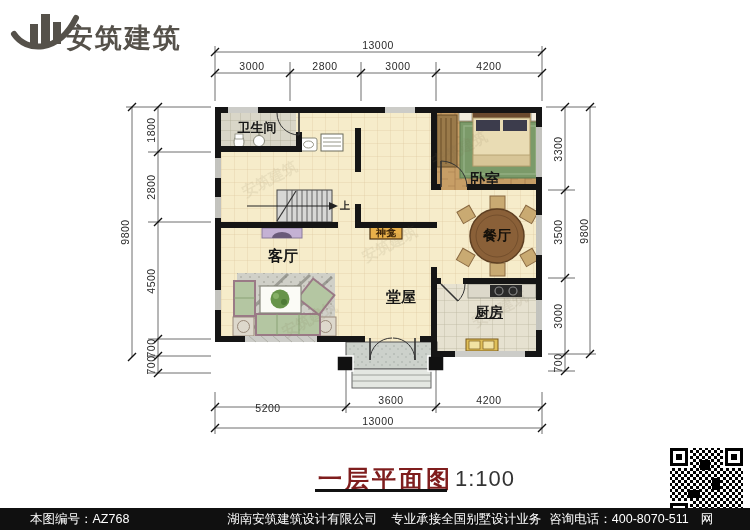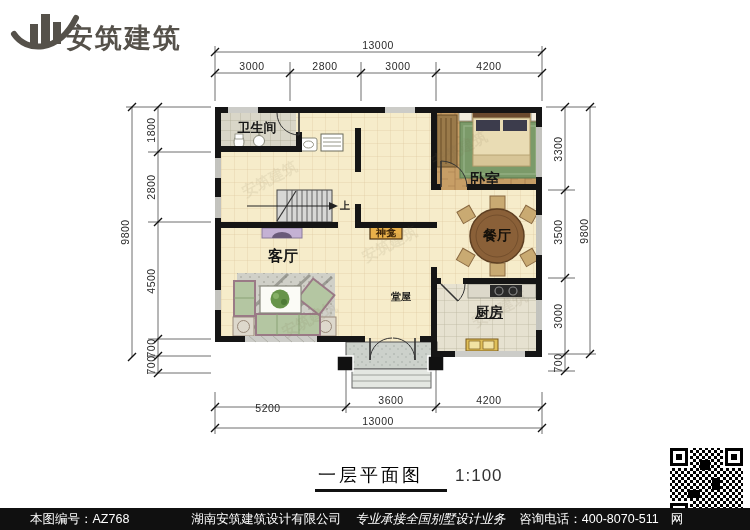--- a/index.html
+++ b/index.html
@@ -12,32 +12,32 @@
   .dim{font-size:10.5px;color:#2a2a2a;letter-spacing:0.5px;}
   .room{font-weight:bold;color:#161616;}
   .wm{position:absolute;opacity:0.10;color:#7a6a4a;font-size:15px;font-weight:bold;
       transform:rotate(-28deg);pointer-events:none;white-space:nowrap;}
   
   .brand-name{position:absolute;left:66px;top:20px;font-size:27px;font-weight:bold;
       color:#55514a;letter-spacing:2px;}
   .brand-tag{position:absolute;left:27px;top:55px;font-size:19px;font-weight:bold;
       color:#55514a;letter-spacing:1px;}
   
-  .cap-title{position:absolute;left:318px;top:463px;font-size:18px;font-weight:normal;
-      color:#000000;letter-spacing:3px;}
+  .cap-title{position:absolute;left:318px;top:463px;font-size:24px;font-weight:bold;
+      color:#7f1d1d;letter-spacing:3px;}
   .cap-underline{position:absolute;left:315px;top:489px;width:132px;height:3px;background:#111;}
-  .cap-scale{position:absolute;left:455px;top:466px;font-size:17px;color:#333;letter-spacing:1px;}
+  .cap-scale{position:absolute;left:455px;top:466px;font-size:22px;color:#333;letter-spacing:1px;}
   
   .footer{position:absolute;left:0;top:508px;width:750px;height:22px;background:#101010;
       display:flex;align-items:center;color:#fff;font-size:12.5px;}
   .footer span{white-space:nowrap;}
   .f-no{margin-left:30px;}
-  .f-co{margin-left:62px;}
-  .f-sv{margin-left:14px;font-style:italic;}
-  .f-ph{margin-left:14px;}
+  .f-co{margin-left:98px;}
+  .f-sv{margin-left:14px;}
+  .f-ph{margin-left:8px;}
   .f-web{margin-left:12px;}
 </style>
 </head>
 <body>
 
 <div class="page">
 
   <svg class="abs" style="left:0;top:0;" width="750" height="530" viewBox="0 0 750 530">
     <defs>
       <pattern id="tileBeige" width="13" height="13" patternUnits="userSpaceOnUse">
@@ -296,21 +296,21 @@
   <div class="wm" style="left:280px;top:310px;">安筑建筑</div>
   <div class="wm" style="left:470px;top:300px;">安筑建筑</div>
   <div class="wm" style="left:360px;top:235px;">安筑建筑</div>
 
   <div class="brand-name">安筑建筑</div>
 
   <div class="lbl room ctr" style="left:257px;top:128px;font-size:13px;">卫生间</div>
   <div class="lbl room ctr" style="left:485px;top:179px;font-size:15px;">卧室</div>
   <div class="lbl room ctr" style="left:283px;top:256px;font-size:15px;">客厅</div>
   <div class="lbl room ctr" style="left:497px;top:236px;font-size:14px;color:#14100a;">餐厅</div>
-  <div class="lbl room ctr" style="left:401px;top:297px;font-size:10px;">堂屋</div>
+  <div class="lbl room ctr" style="left:401px;top:297px;font-size:15px;">堂屋</div>
   <div class="lbl room ctr" style="left:489px;top:313px;font-size:14px;text-decoration:underline;">厨房</div>
   <div class="lbl ctr" style="left:386px;top:233px;font-size:10px;font-weight:bold;color:#3a240a;">神龛</div>
   <div class="lbl ctr" style="left:345px;top:206px;font-size:10px;font-weight:bold;">上</div>
 
   <div class="lbl dim ctr" style="left:378px;top:45px;">13000</div>
   <div class="lbl dim ctr" style="left:252px;top:66px;">3000</div>
   <div class="lbl dim ctr" style="left:325px;top:66px;">2800</div>
   <div class="lbl dim ctr" style="left:398px;top:66px;">3000</div>
   <div class="lbl dim ctr" style="left:489px;top:66px;">4200</div>
 

